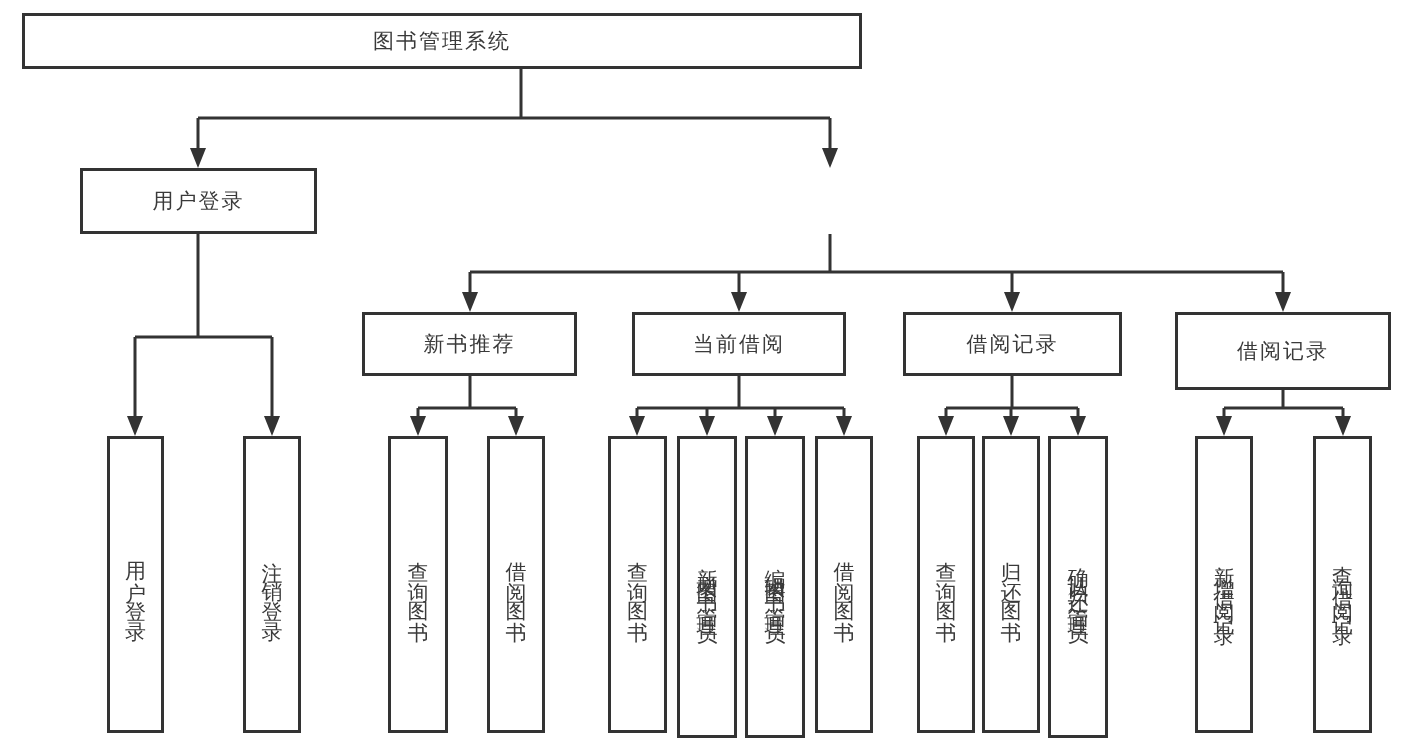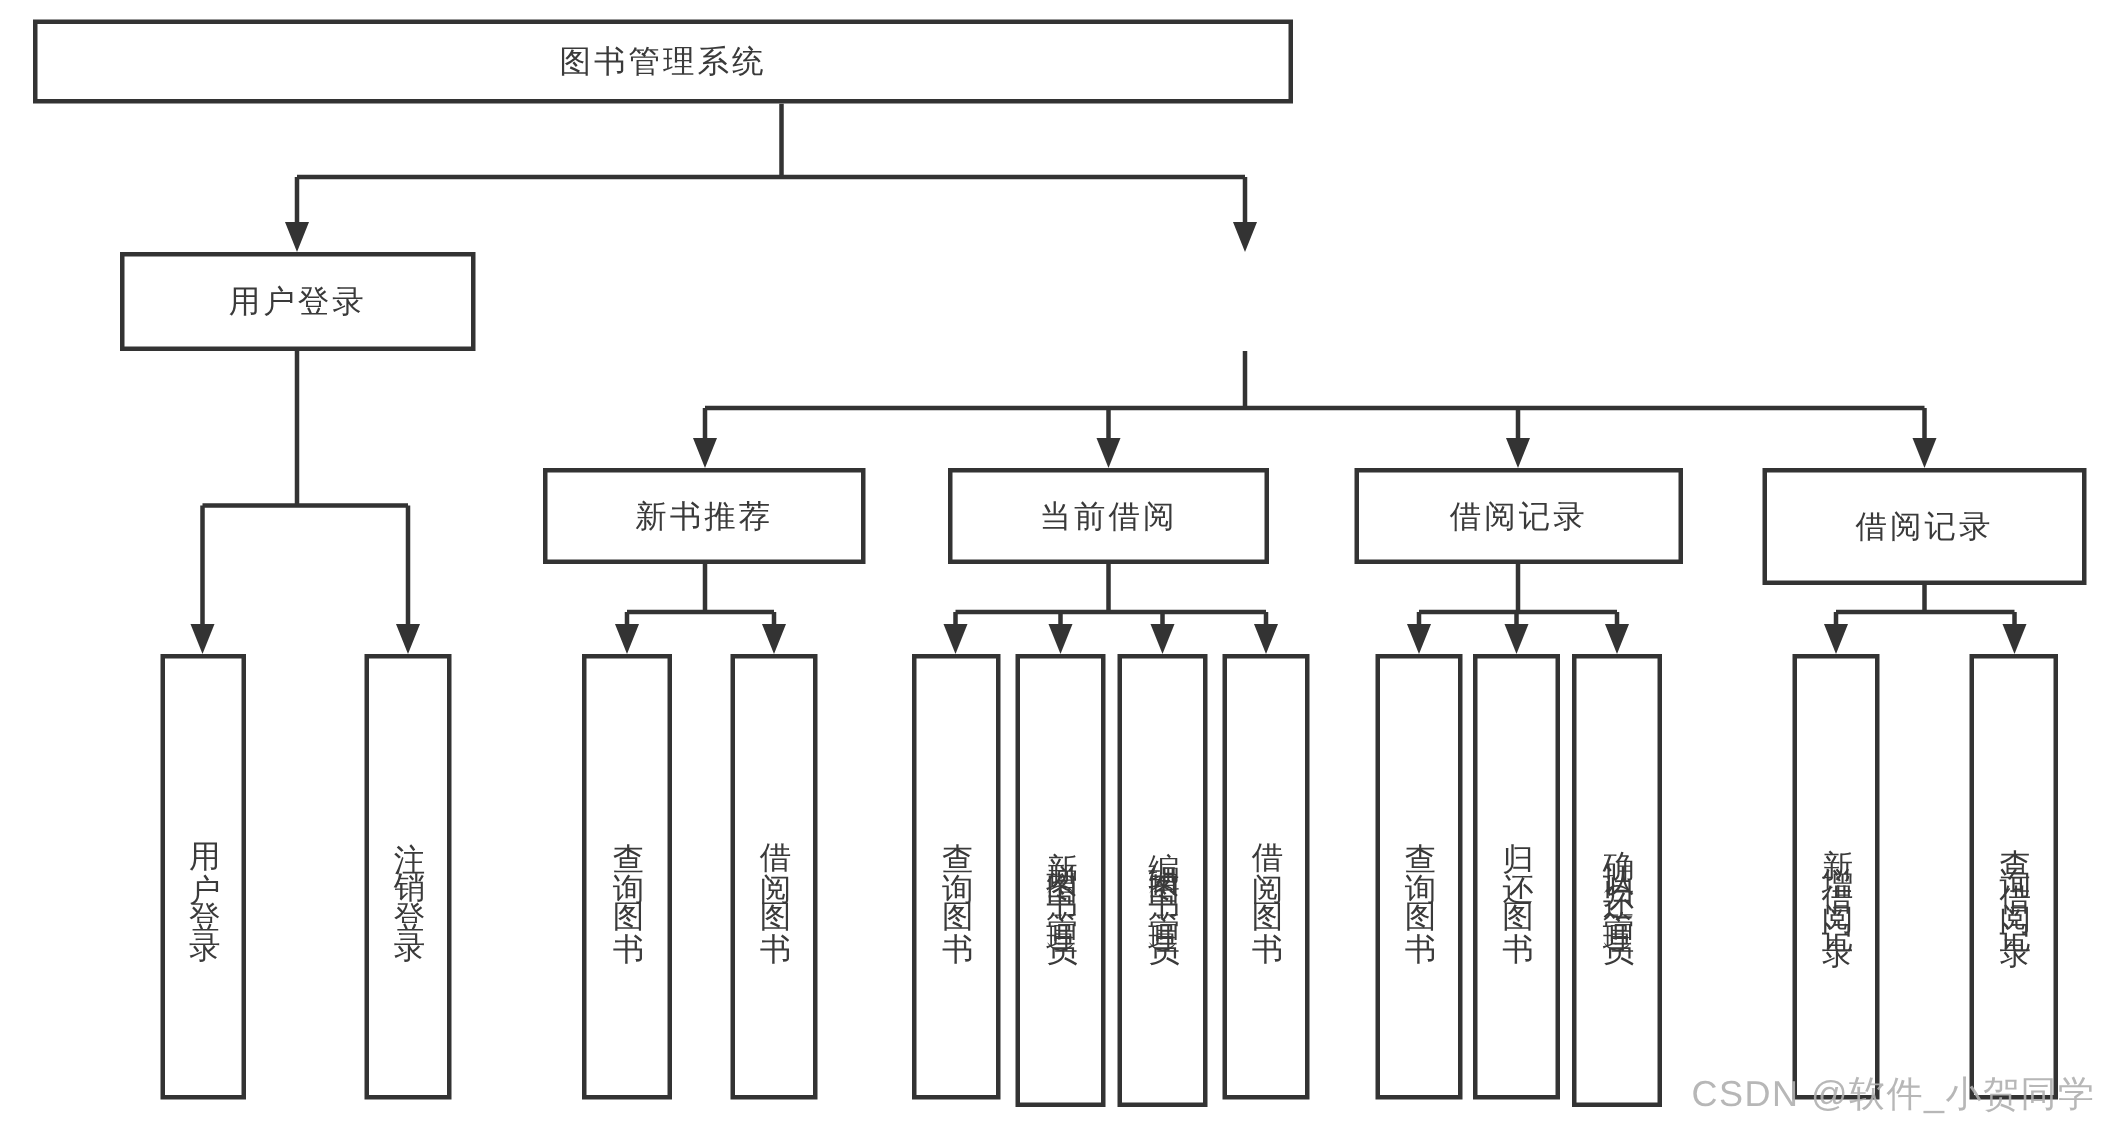--- a/index.html
+++ b/index.html
@@ -171,15 +171,14 @@
     <span>确认归还（管理员）</span>
   </div>
 
   <div class="vbox sp6" id="l-e1">
     <span>新增借阅记录</span>
   </div>
   <div class="vbox sp6" id="l-e2">
     <span>查询借阅记录</span>
   </div>
 
-  <div class="watermark">CSDN @软件_小贺同学</div>
 
 </div>
 
 </body></html>

